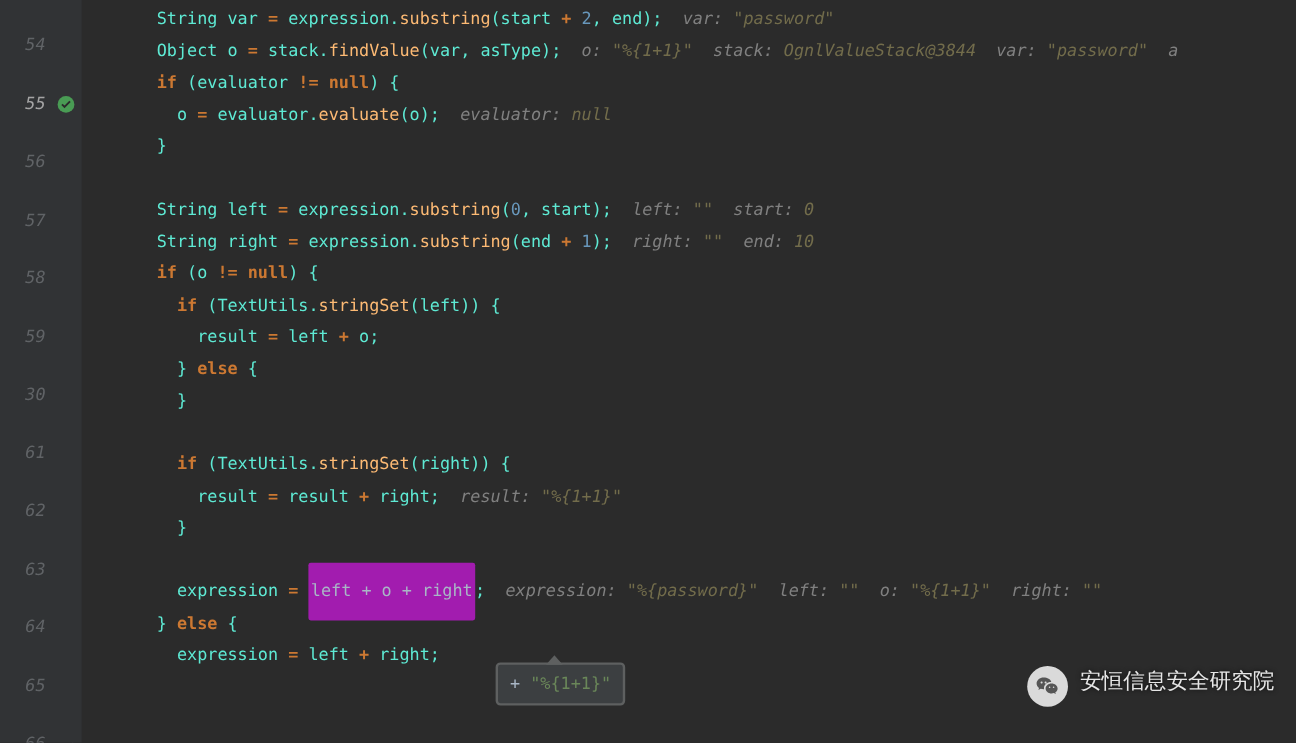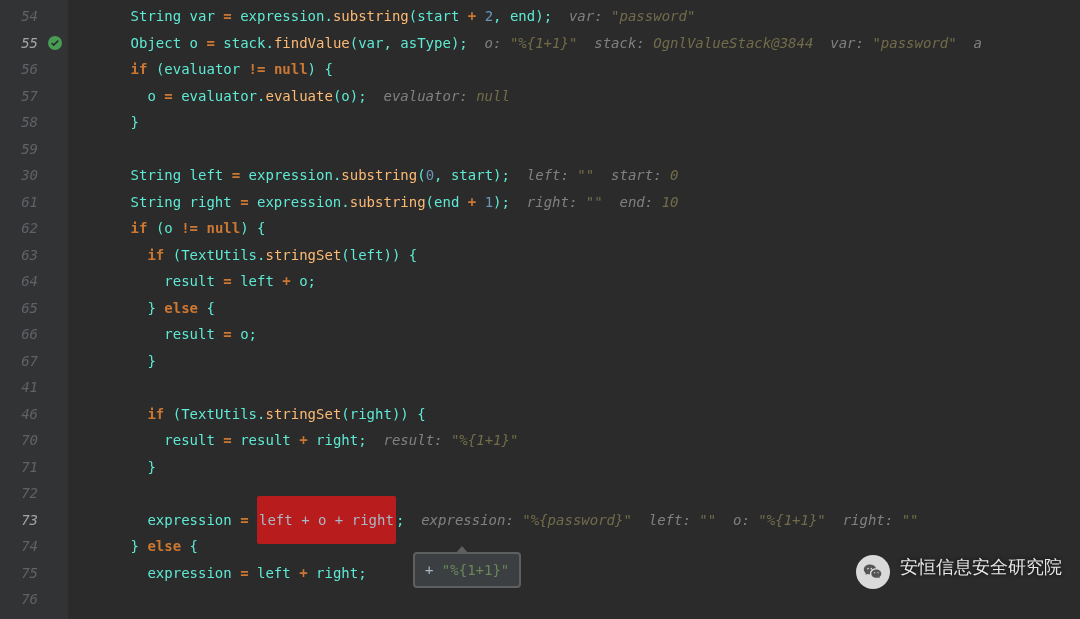--- a/index.html
+++ b/index.html
@@ -1,32 +1,32 @@
 <!DOCTYPE html>
 <html><head>
 <meta charset="utf-8">
 <style>
   html,body{margin:0;padding:0;background:#2b2b2b;color:#a9b7c6;font-family:Menlo,Consolas,"DejaVu Sans Mono",monospace;font-size:14px;line-height:24px;overflow:hidden;}
   .editor{display:flex;width:1080px;height:619px;position:relative;}
   .gutter{width:68px;background:#313335;flex:none;padding-top:4px;position:relative;}
-  .ln{height:26.5px;text-align:right;padding-right:30px;color:#606366;font-style:italic;position:relative;}
+  .ln{height:26.5px;text-align:right;padding-right:30px;color:#606366;font-style:italic;position:relative;margin-top:22px;}
   .ln.hi{color:#a4a4a4;}
   .ln .mark{position:absolute;right:6px;top:5px;width:14px;height:14px;border-radius:50%;background:#499c54;display:flex;align-items:center;justify-content:center;}
   .ln .mark svg{width:10px;height:10px;}
   .code{flex:1;position:relative;padding-top:4px;}
   .line{height:26.5px;padding-left:12px;white-space:pre;position:relative;}
   .bp{position:absolute;inset:0;background:#5b2e2e;z-index:-1;}
   .exec{position:absolute;inset:0;background:#2d6b4a;z-index:-1;}
   .kw{color:#cc7832;font-weight:bold;}
   .num{color:#6897bb;}
   .fn{color:#fdba74;}
   .id{color:#5eead4;}
   .com{color:#808080;font-style:italic;}
   .comv{color:#726c4b;font-style:italic;}
-  .hlbox{background:#b91c1c;border-radius:2px;padding:16px 2px;}
+  .hlbox{background:#a21caf;border-radius:2px;padding:16px 2px;}
   .tip{position:absolute;left:345px;top:552px;background:#3c3f41;border:2px solid #5e6060;border-radius:4px;padding:4px 10px;color:#6a8759;font-family:inherit;z-index:5;}
   .tip::before{content:"";position:absolute;top:-8px;left:40px;border-left:7px solid transparent;border-right:7px solid transparent;border-bottom:8px solid #5e6060;}
   .tip .plus{color:#a9b7c6;}
   .watermark{position:absolute;right:18px;bottom:30px;display:flex;align-items:flex-start;gap:10px;color:#e6e6e6;font-family:"Helvetica Neue",Arial,sans-serif;font-size:18px;z-index:6;text-shadow:0 0 4px rgba(0,0,0,.8);}
   .wm-ico{width:34px;height:34px;border-radius:50%;background:#dadada;display:flex;align-items:center;justify-content:center;color:#444;font-size:20px;}
   .foldline{position:absolute;left:60px;top:4px;bottom:0;width:1px;background:#3c3f41;}
 </style>
 </head>
 <body>
 
@@ -67,21 +67,20 @@
       <div class="line"><span>&nbsp;&nbsp;&nbsp;&nbsp;&nbsp;&nbsp;<span class="kw">if </span><span class="id">(evaluator </span><span class="kw">!= null</span><span class="id">) {</span></span></div>
       <div class="line"><span>&nbsp;&nbsp;&nbsp;&nbsp;&nbsp;&nbsp;&nbsp;&nbsp;<span class="id">o </span><span class="kw">= </span><span class="id">evaluator</span><span class="id">.</span><span class="fn">evaluate</span><span class="id">(o);  </span><span class="com">evaluator: </span><span class="comv">null</span></span></div>
       <div class="line"><span>&nbsp;&nbsp;&nbsp;&nbsp;&nbsp;&nbsp;<span class="id">}</span></span></div>
       <div class="line"><span></span></div>
       <div class="line"><span>&nbsp;&nbsp;&nbsp;&nbsp;&nbsp;&nbsp;<span class="id">String left </span><span class="kw">= </span><span class="id">expression</span><span class="id">.</span><span class="fn">substring</span><span class="id">(</span><span class="num">0</span><span class="id">, start);  </span><span class="com">left: </span><span class="comv">""</span><span class="com">  start: </span><span class="comv">0</span></span></div>
       <div class="line"><span>&nbsp;&nbsp;&nbsp;&nbsp;&nbsp;&nbsp;<span class="id">String right </span><span class="kw">= </span><span class="id">expression</span><span class="id">.</span><span class="fn">substring</span><span class="id">(end </span><span class="kw">+ </span><span class="num">1</span><span class="id">);  </span><span class="com">right: </span><span class="comv">""</span><span class="com">  end: </span><span class="comv">10</span></span></div>
       <div class="line"><span>&nbsp;&nbsp;&nbsp;&nbsp;&nbsp;&nbsp;<span class="kw">if </span><span class="id">(o </span><span class="kw">!= null</span><span class="id">) {</span></span></div>
       <div class="line"><span>&nbsp;&nbsp;&nbsp;&nbsp;&nbsp;&nbsp;&nbsp;&nbsp;<span class="kw">if </span><span class="id">(TextUtils</span><span class="id">.</span><span class="fn">stringSet</span><span class="id">(left)) {</span></span></div>
       <div class="line"><span>&nbsp;&nbsp;&nbsp;&nbsp;&nbsp;&nbsp;&nbsp;&nbsp;&nbsp;&nbsp;<span class="id">result </span><span class="kw">= </span><span class="id">left </span><span class="kw">+ </span><span class="id">o;</span></span></div>
       <div class="line"><span>&nbsp;&nbsp;&nbsp;&nbsp;&nbsp;&nbsp;&nbsp;&nbsp;<span class="id">} </span><span class="kw">else </span><span class="id">{</span></span></div>
-      <div class="line"><span>&nbsp;&nbsp;&nbsp;&nbsp;&nbsp;&nbsp;&nbsp;&nbsp;&nbsp;&nbsp;<span class="id">result </span><span class="kw">= </span><span class="id">o;</span></span></div>
       <div class="line"><span>&nbsp;&nbsp;&nbsp;&nbsp;&nbsp;&nbsp;&nbsp;&nbsp;<span class="id">}</span></span></div>
       <div class="line"><span></span></div>
       <div class="line"><span>&nbsp;&nbsp;&nbsp;&nbsp;&nbsp;&nbsp;&nbsp;&nbsp;<span class="kw">if </span><span class="id">(TextUtils</span><span class="id">.</span><span class="fn">stringSet</span><span class="id">(right)) {</span></span></div>
       <div class="line"><span>&nbsp;&nbsp;&nbsp;&nbsp;&nbsp;&nbsp;&nbsp;&nbsp;&nbsp;&nbsp;<span class="id">result </span><span class="kw">= </span><span class="id">result </span><span class="kw">+ </span><span class="id">right;  </span><span class="com">result: </span><span class="comv">"%{1+1}"</span></span></div>
       <div class="line"><span>&nbsp;&nbsp;&nbsp;&nbsp;&nbsp;&nbsp;&nbsp;&nbsp;<span class="id">}</span></span></div>
       <div class="line"><span></span></div>
       <div class="line"><div class="exec"></div><span>&nbsp;&nbsp;&nbsp;&nbsp;&nbsp;&nbsp;&nbsp;&nbsp;<span class="id">expression </span><span class="kw">= </span><span class="hlbox">left + o + right</span><span class="id">;  </span><span class="com">expression: </span><span class="comv">"%{password}"</span><span class="com">  left: </span><span class="comv">""</span><span class="com">  o: </span><span class="comv">"%{1+1}"</span><span class="com">  right: </span><span class="comv">""</span></span></div>
       <div class="line"><span>&nbsp;&nbsp;&nbsp;&nbsp;&nbsp;&nbsp;<span class="id">} </span><span class="kw">else </span><span class="id">{</span></span></div>
       <div class="line"><span>&nbsp;&nbsp;&nbsp;&nbsp;&nbsp;&nbsp;&nbsp;&nbsp;<span class="id">expression </span><span class="kw">= </span><span class="id">left </span><span class="kw">+ </span><span class="id">right;</span></span></div>
       <div class="tip">

